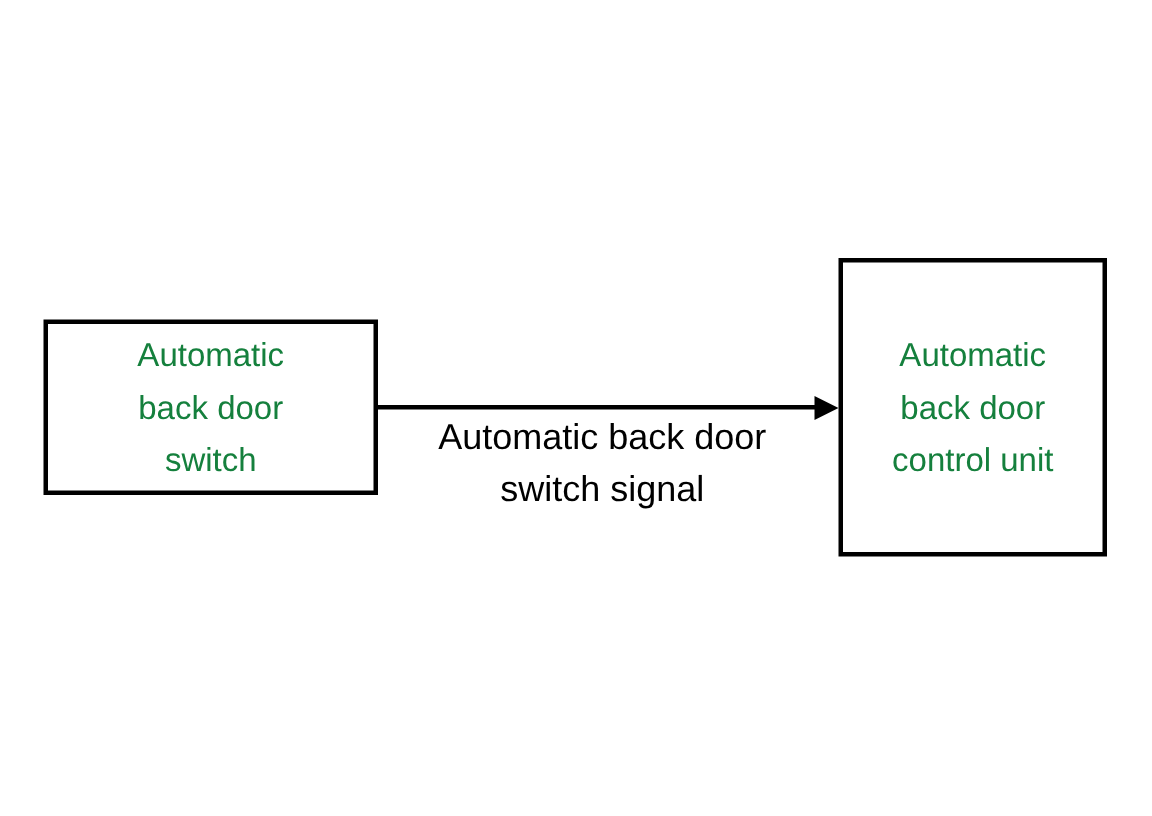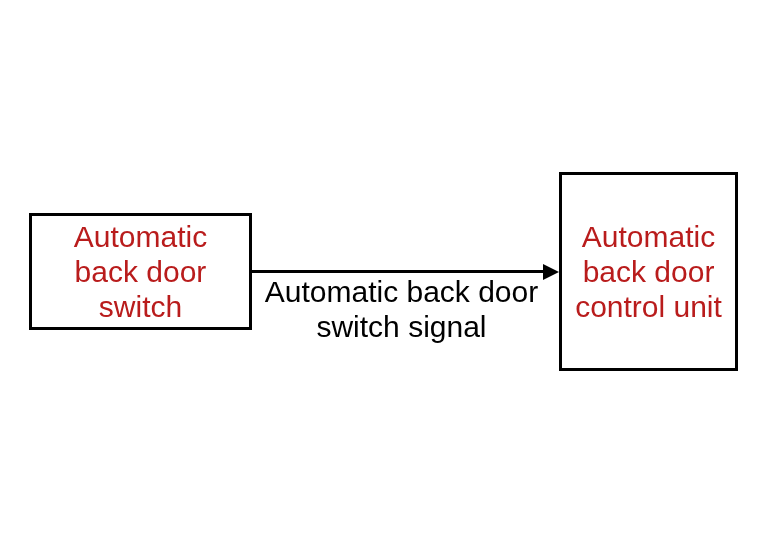--- a/index.html
+++ b/index.html
@@ -20,24 +20,24 @@
     position: absolute;
     box-sizing: border-box;
     border: 3px solid #000000;
     background: #ffffff;
     display: flex;
     align-items: center;
     justify-content: center;
     text-align: center;
   }
   .node-label {
-    font-size: 30px;
+    font-size: 22px;
     line-height: 35px;
     white-space: pre-line;
-    color: #b91c1c;
+    color: #15803d;
   }
   .node-left {
     left: 29px;
     top: 213px;
     width: 223px;
     height: 117px;
   }
   .node-right {
     left: 559px;
     top: 172px;
@@ -60,21 +60,21 @@
     height: 0;
     border-top: 8px solid transparent;
     border-bottom: 8px solid transparent;
     border-left: 16px solid #000000;
   }
   .arrow-label {
     position: absolute;
     left: 252px;
     top: 274px;
     width: 299px;
-    font-size: 30px;
+    font-size: 24px;
     line-height: 35px;
     text-align: center;
     white-space: pre-line;
     color: #000000;
   }
 </style>
 </head>
 <body>
 
 <div class="canvas">

